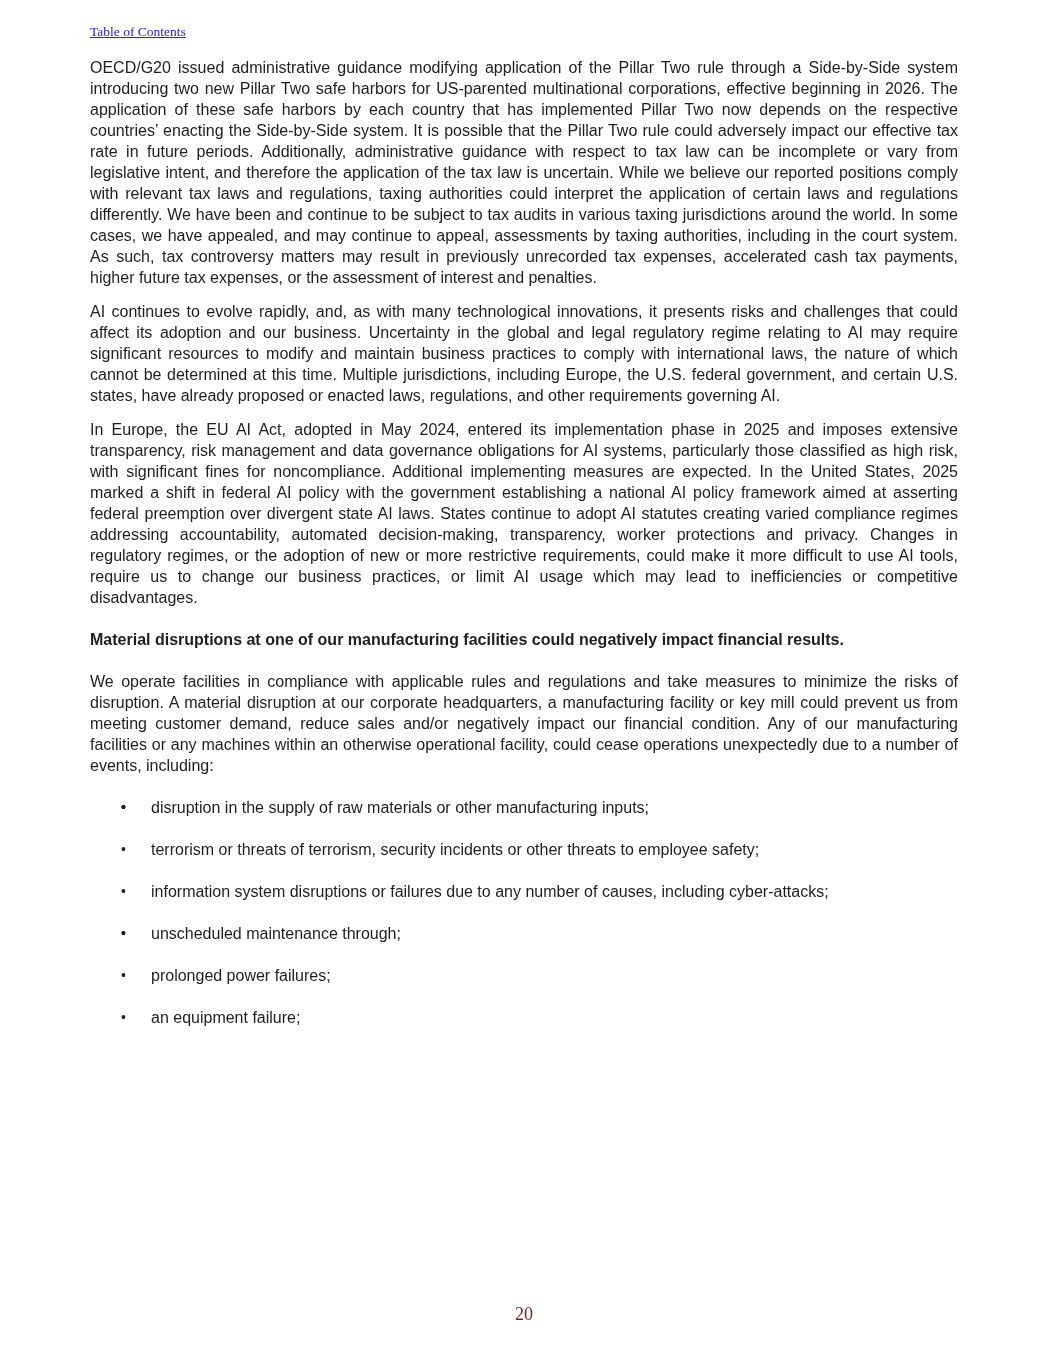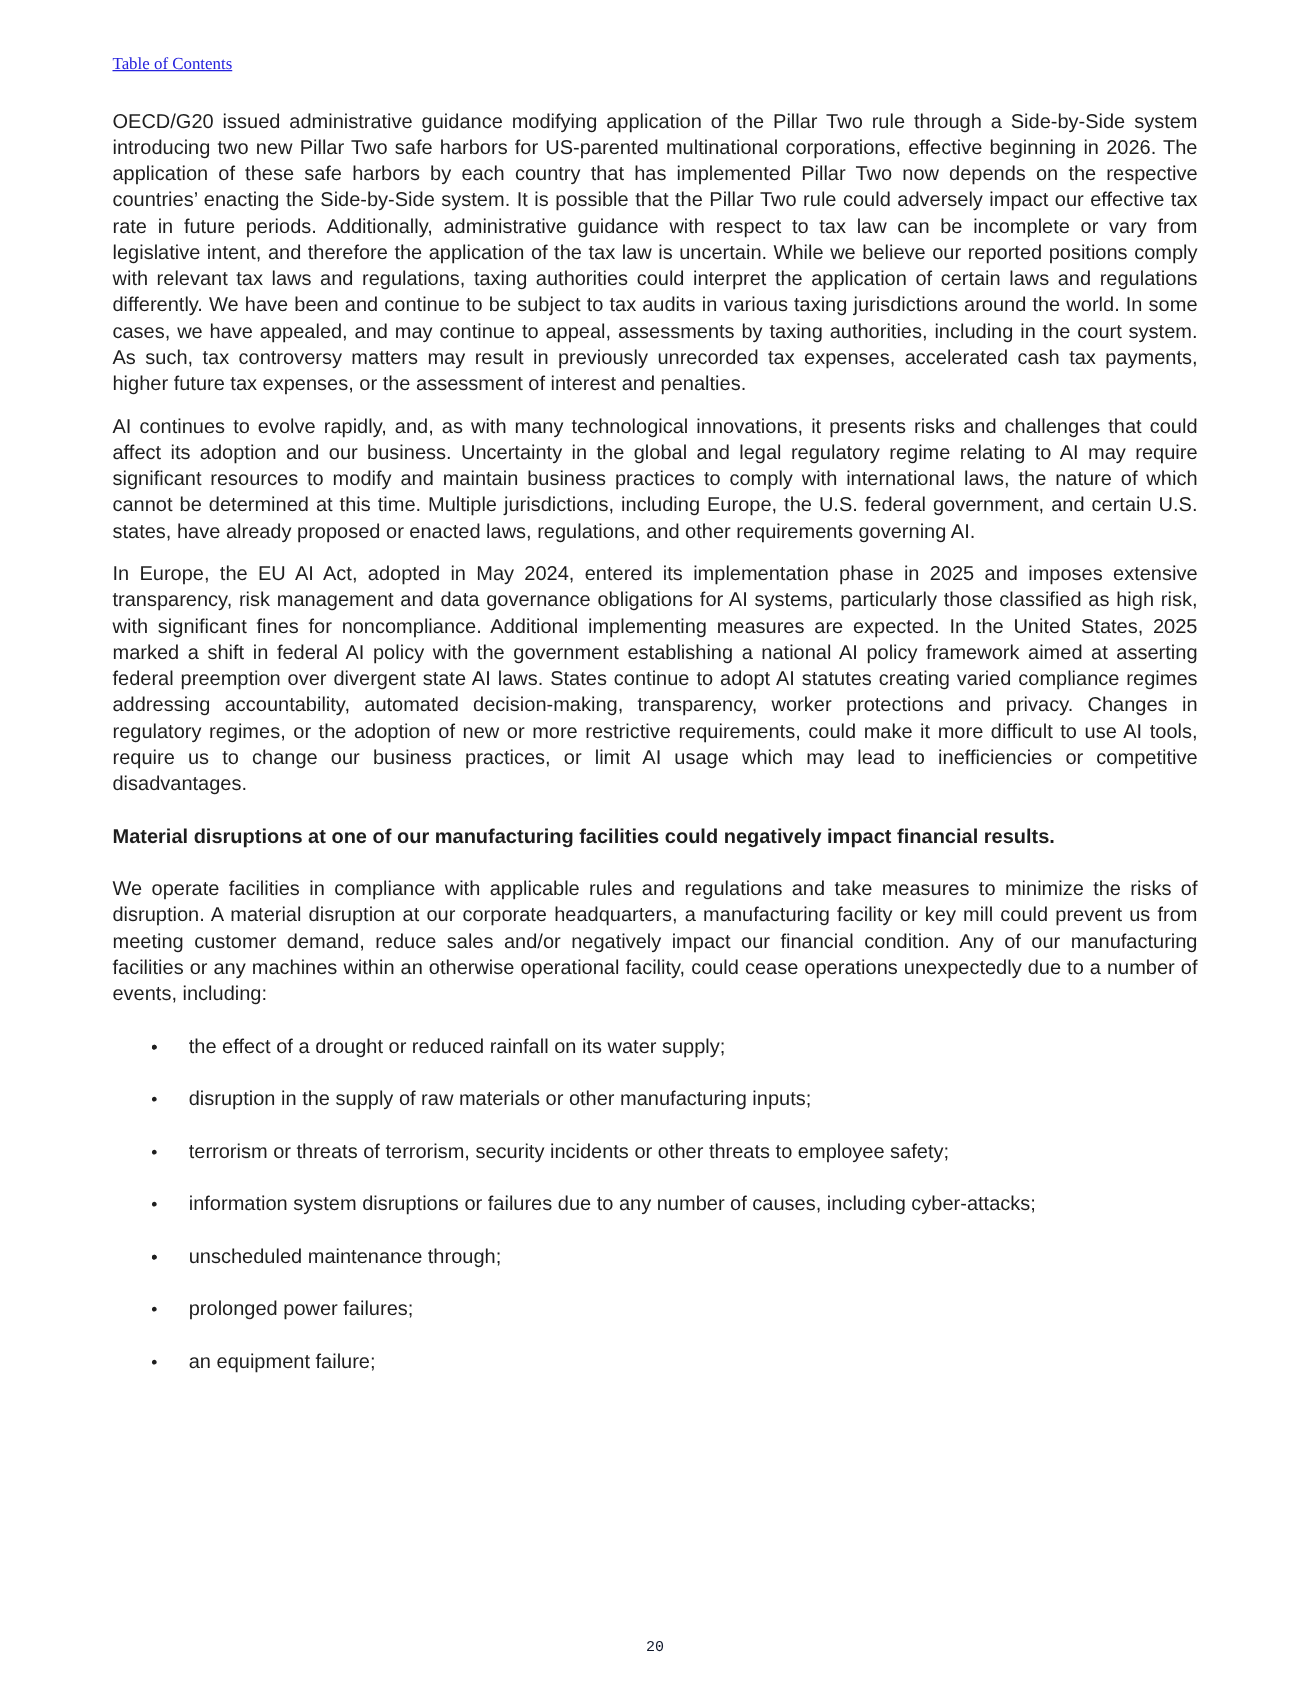--- a/index.html
+++ b/index.html
@@ -11,34 +11,34 @@
     width: 1048px;
     height: 1365px;
     position: relative;
     overflow: hidden;
     font-family: "Liberation Sans", sans-serif;
     color: #1e1e1e;
   }
   .page {
     position: absolute;
     inset: 0;
-    padding: 42px 90px 0 90px;
+    padding: 22px 90px 0 90px;
     box-sizing: border-box;
   }
   .toc-link {
     font-family: "Liberation Serif", serif;
     font-size: 13.5px;
     line-height: 16px;
     color: #2521dd;
     text-decoration: underline;
     cursor: pointer;
     display: inline-block;
   }
   .content {
-    margin-top: 27px;
+    margin-top: 17px;
     font-size: 16px;
     line-height: 21px;
     text-align: justify;
   }
   .content p {
     margin: 13px 0;
   }
   .content p:first-child {
     margin-top: 0;
   }
@@ -64,23 +64,23 @@
     left: 31px;
     top: 0;
     font-size: 14px;
   }
   .page-number {
     position: absolute;
     bottom: 40px;
     left: 0;
     width: 100%;
     text-align: center;
-    font-family: Liberation Mono, monospace;
-    font-size: 12px;
-    color: #0f172a;
+    font-family: Liberation Serif, serif;
+    font-size: 18px;
+    color: #7f1d1d;
   }
 </style>
 </head>
 <body>
 
 <div class="page">
 
   <a href="#" class="toc-link">Table of Contents</a>
 
   <div class="content">
@@ -94,21 +94,20 @@
     <h2 class="section-heading">Material disruptions at one of our manufacturing facilities could negatively impact financial results.</h2>
 
     <p>We operate facilities in compliance with applicable rules and regulations and take measures to minimize the risks of disruption. A material disruption at our corporate headquarters, a manufacturing facility or key mill could prevent us from meeting customer demand, reduce sales and/or negatively impact our financial condition. Any of our manufacturing facilities or any machines within an otherwise operational facility, could cease operations unexpectedly due to a number of events, including:</p>
 
     <ul class="risk-list">
       <li>
         <span class="bullet-marker">•</span>
       </li>
       <li>
         <span class="bullet-marker">•</span>
-        <span>the effect of a drought or reduced rainfall on its water supply;</span>
       </li>
       <li>
         <span class="bullet-marker">•</span>
         <span>disruption in the supply of raw materials or other manufacturing inputs;</span>
       </li>
       <li>
         <span class="bullet-marker">•</span>
         <span>terrorism or threats of terrorism, security incidents or other threats to employee safety;</span>
       </li>
       <li>

